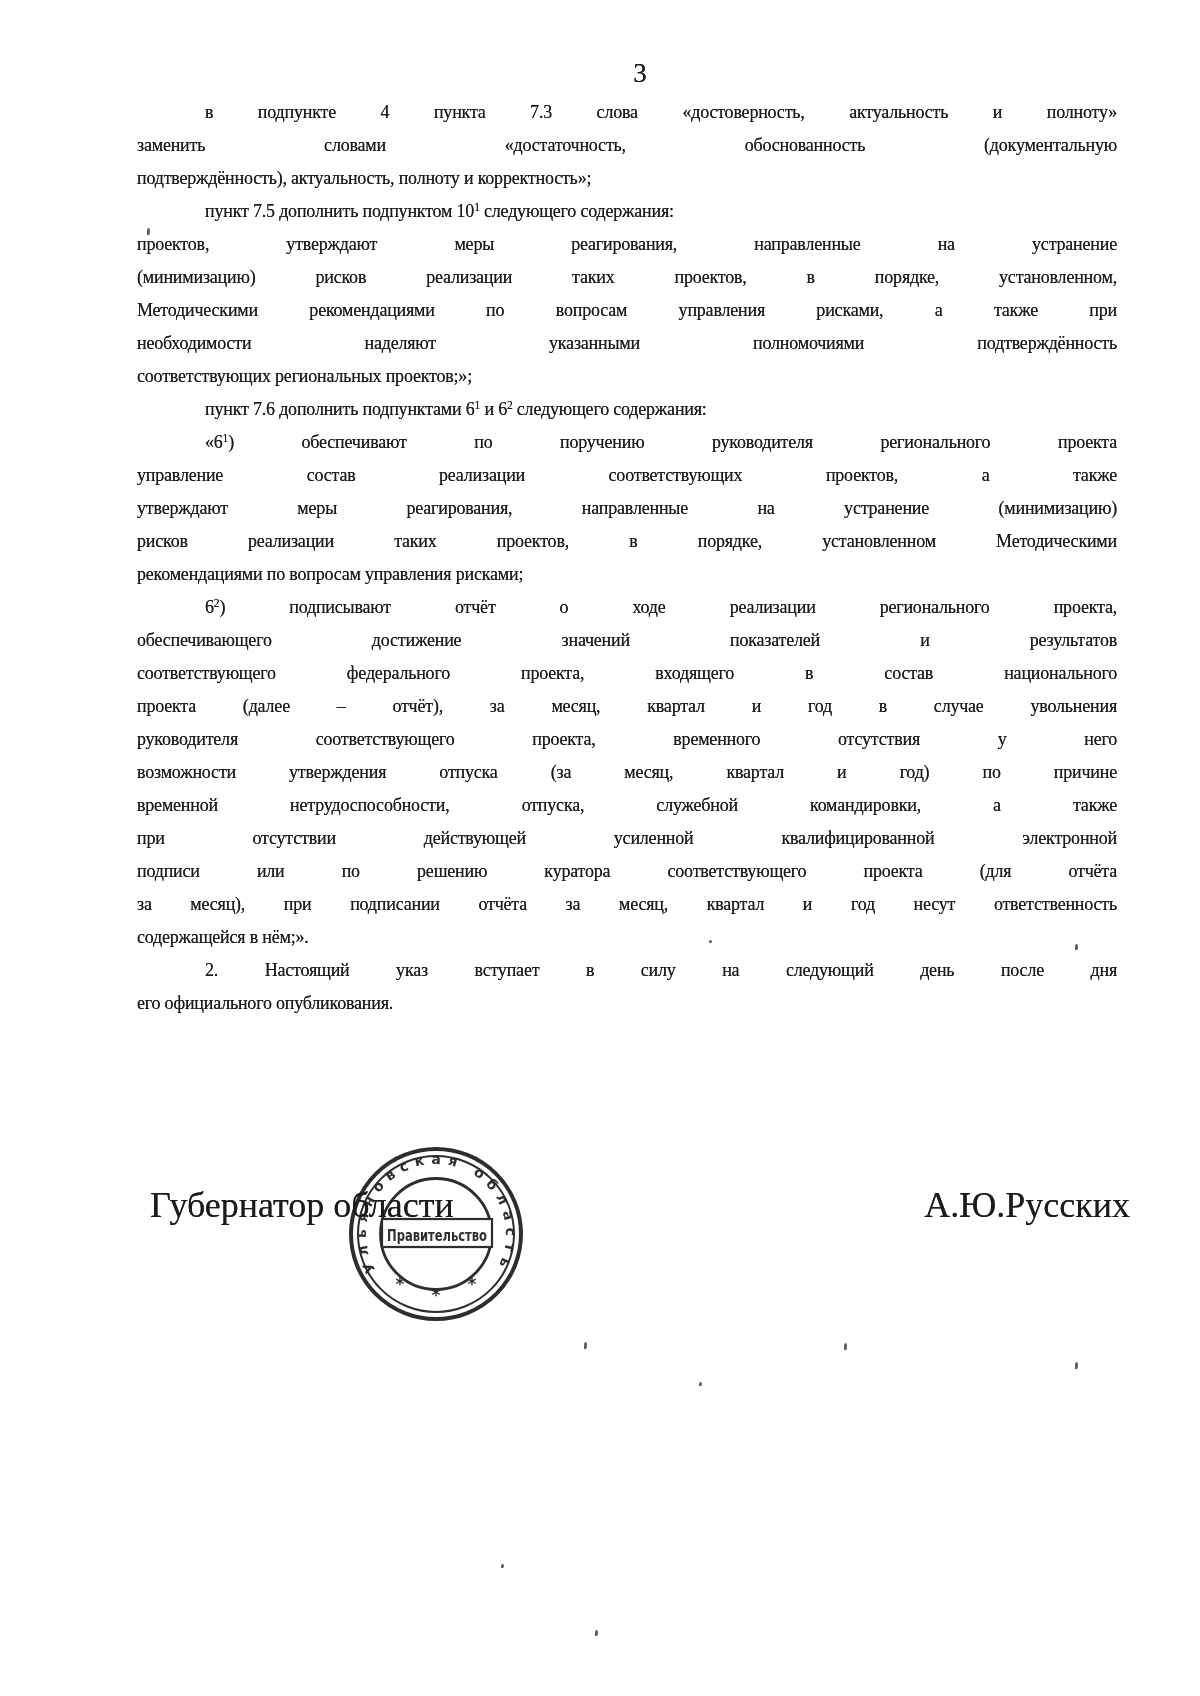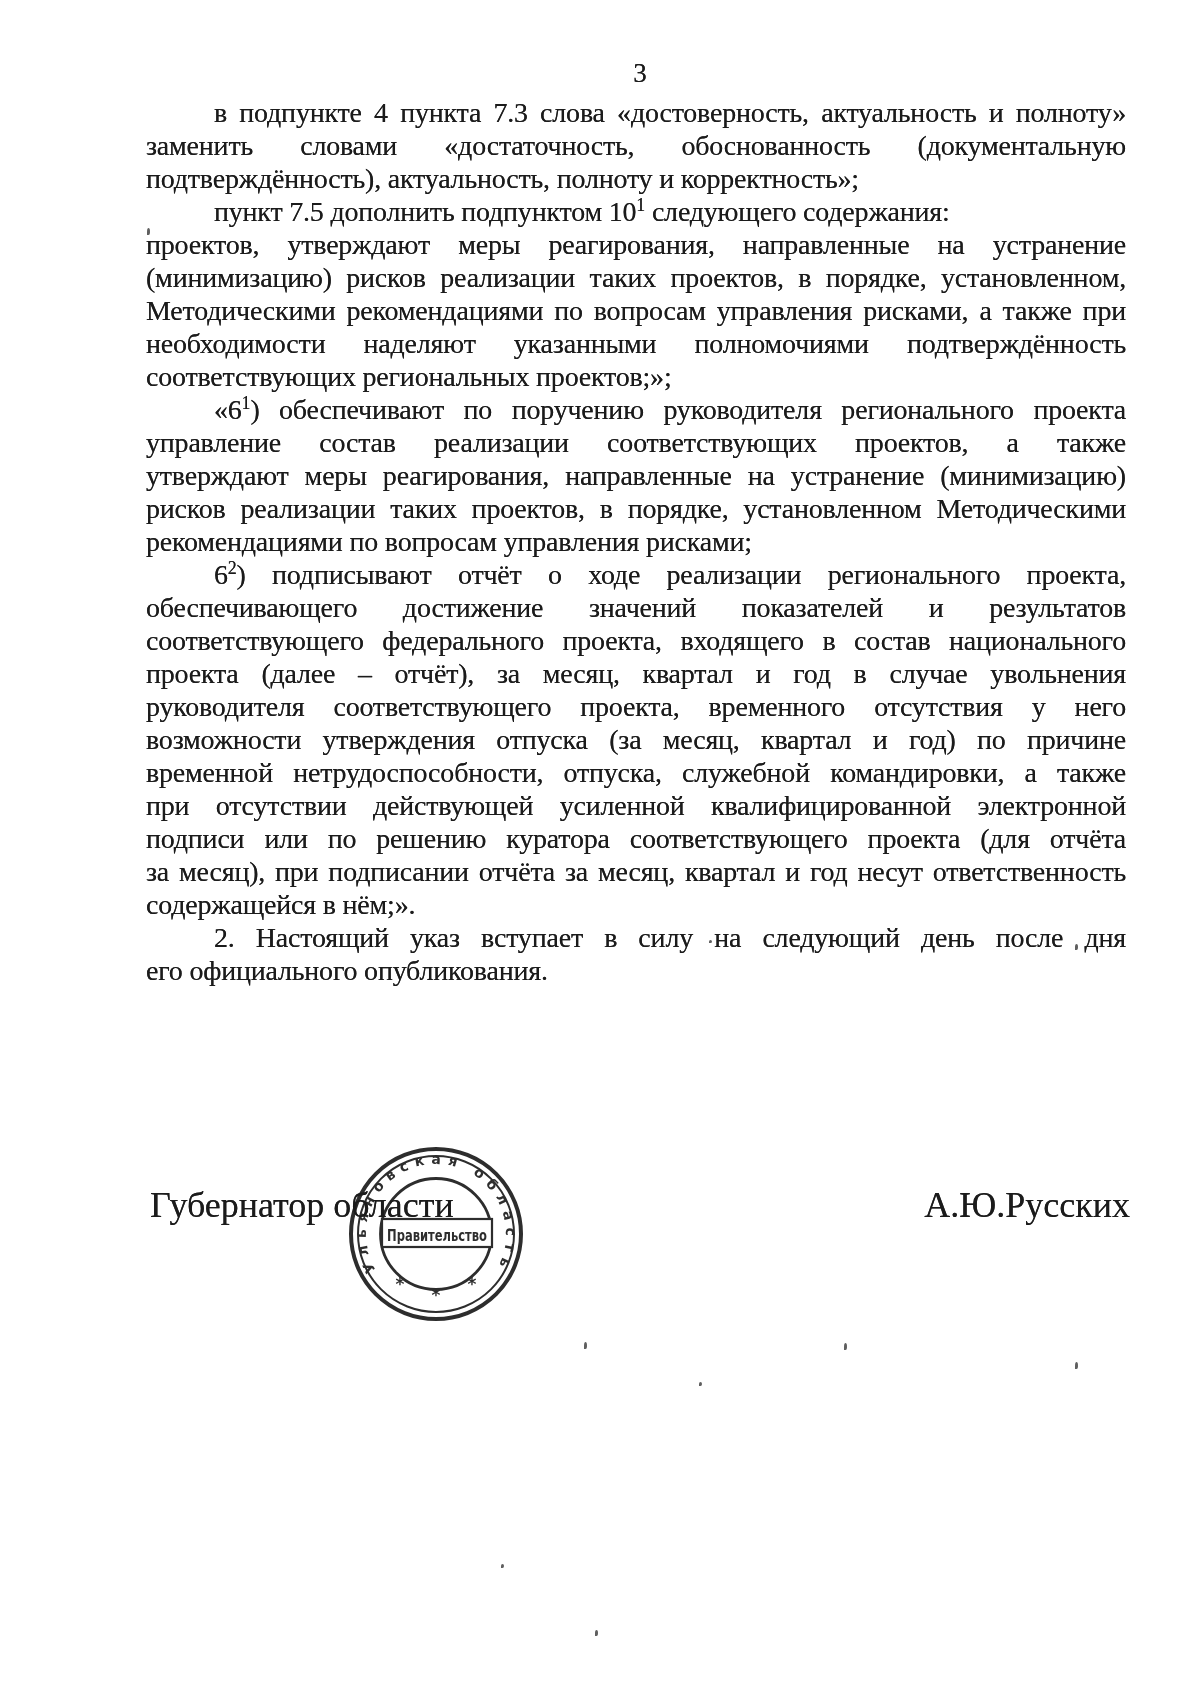--- a/index.html
+++ b/index.html
@@ -10,22 +10,22 @@
     overflow:hidden;
     font-family:"Liberation Serif","DejaVu Serif",serif;
     color:#1b1b1b;
   }
   .pageno{
     position:absolute;left:150px;top:58px;width:980px;
     text-align:center;font-size:27px;
     text-shadow:0 0 .5px rgba(0,0,0,.75);
   }
   .docbody{
-    position:absolute;left:146px;top:96px;width:980px;
-    font-size:28px;letter-spacing:-0.2px;
+    position:absolute;left:137px;top:96px;width:980px;
+    font-size:18px;letter-spacing:-0.2px;
     text-shadow:0 0 .5px rgba(0,0,0,.75);
   }
   .paragraph{margin:0;padding:0;}
   .line{
     height:33px;line-height:33px;
     text-align:justify;text-align-last:justify;
     white-space:normal;overflow:visible;
   }
   .line.first{padding-left:68px;}
   .line.last{text-align-last:left;}
@@ -61,20 +61,23 @@
       </div>
       <div class="paragraph">
         <div class="line first last">пункт 7.5 дополнить подпунктом 10<sup>1</sup> следующего содержания:</div>
       </div>
       <div class="paragraph">
         <div class="line">проектов, утверждают меры реагирования, направленные на устранение</div>
         <div class="line">(минимизацию) рисков реализации таких проектов, в порядке, установленном,</div>
         <div class="line">Методическими рекомендациями по вопросам управления рисками, а также при</div>
         <div class="line">необходимости наделяют указанными полномочиями подтверждённость</div>
         <div class="line last">соответствующих региональных проектов;»;</div>
+      </div>
+      <div class="paragraph">
+        <div class="line first last">пункт 7.6 дополнить подпунктами 6<sup>1</sup> и 6<sup>2</sup> следующего содержания:</div>
       </div>
       <div class="paragraph">
         <div class="line first">«6<sup>1</sup>) обеспечивают по поручению руководителя регионального проекта</div>
         <div class="line">управление состав реализации соответствующих проектов, а также</div>
         <div class="line">утверждают меры реагирования, направленные на устранение (минимизацию)</div>
         <div class="line">рисков реализации таких проектов, в порядке, установленном Методическими</div>
         <div class="line last">рекомендациями по вопросам управления рисками;</div>
       </div>
       <div class="paragraph">
         <div class="line first">6<sup>2</sup>) подписывают отчёт о ходе реализации регионального проекта,</div>

